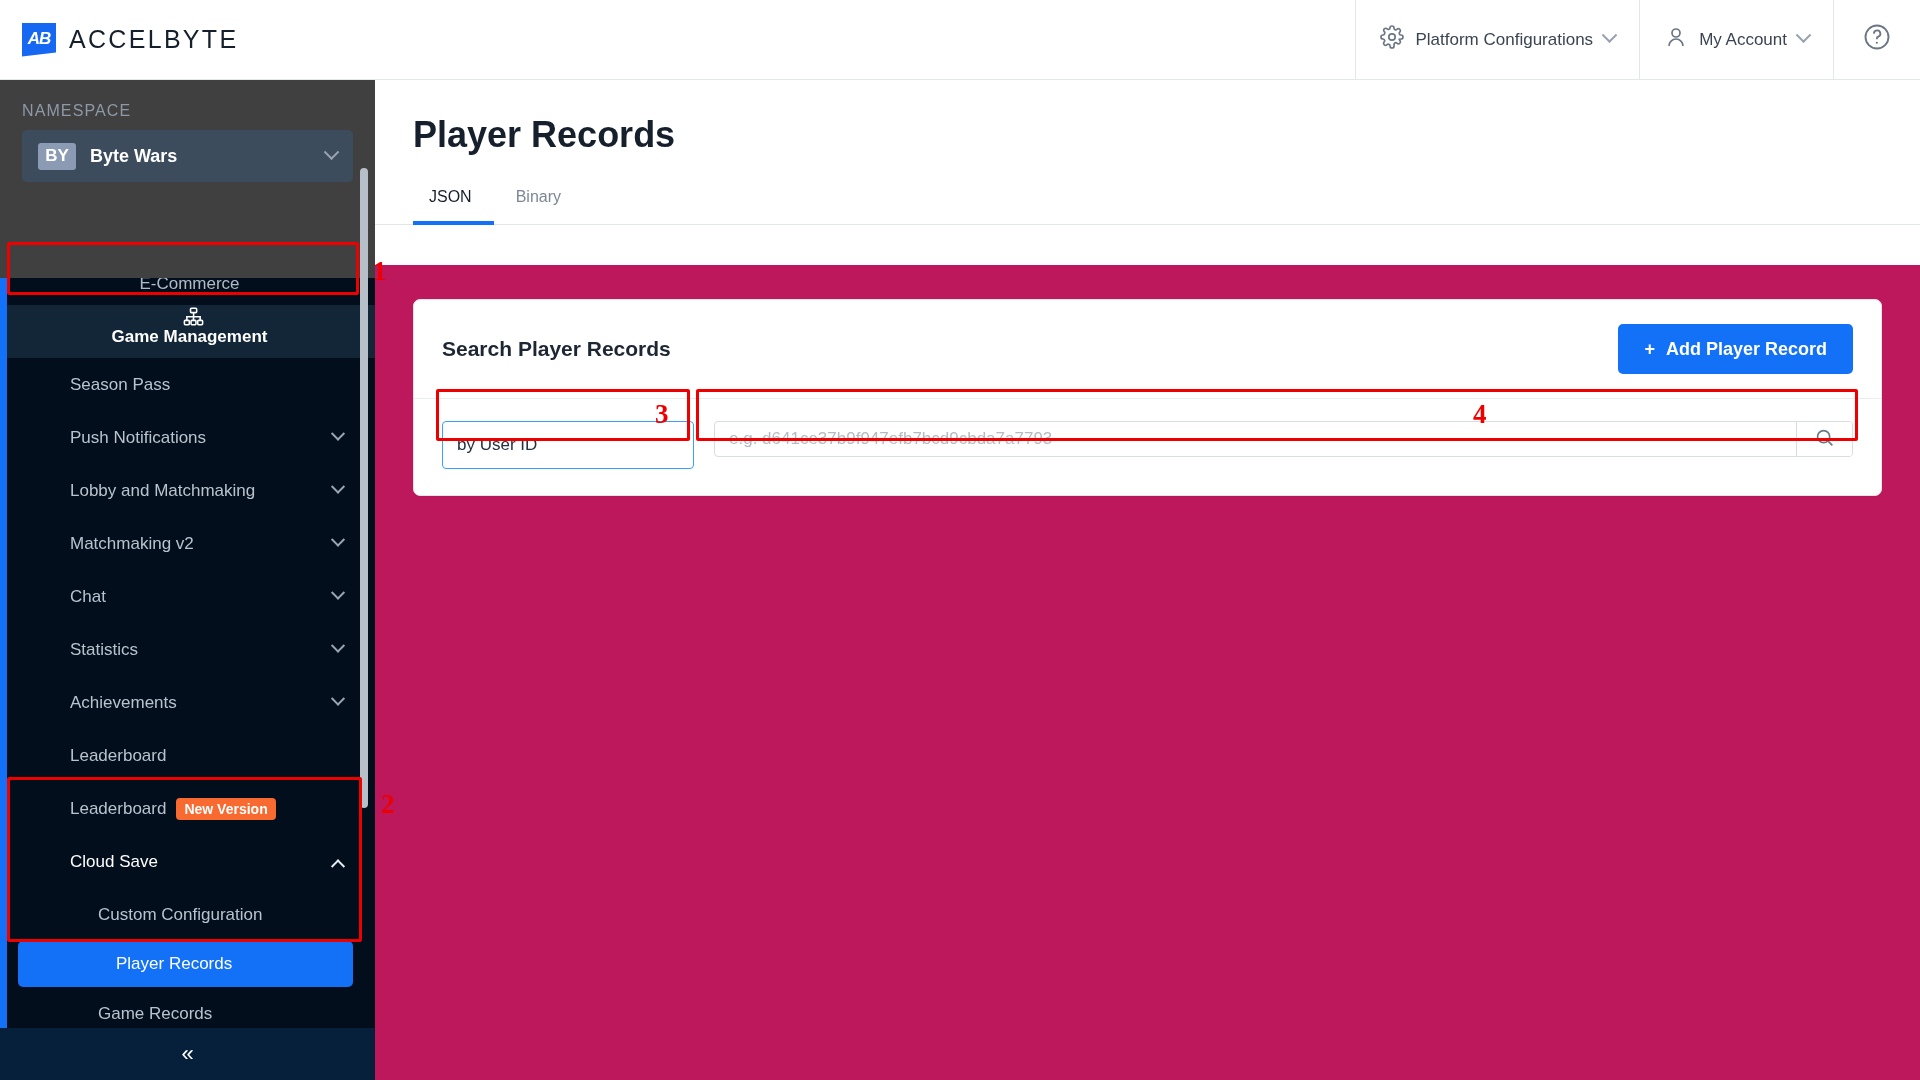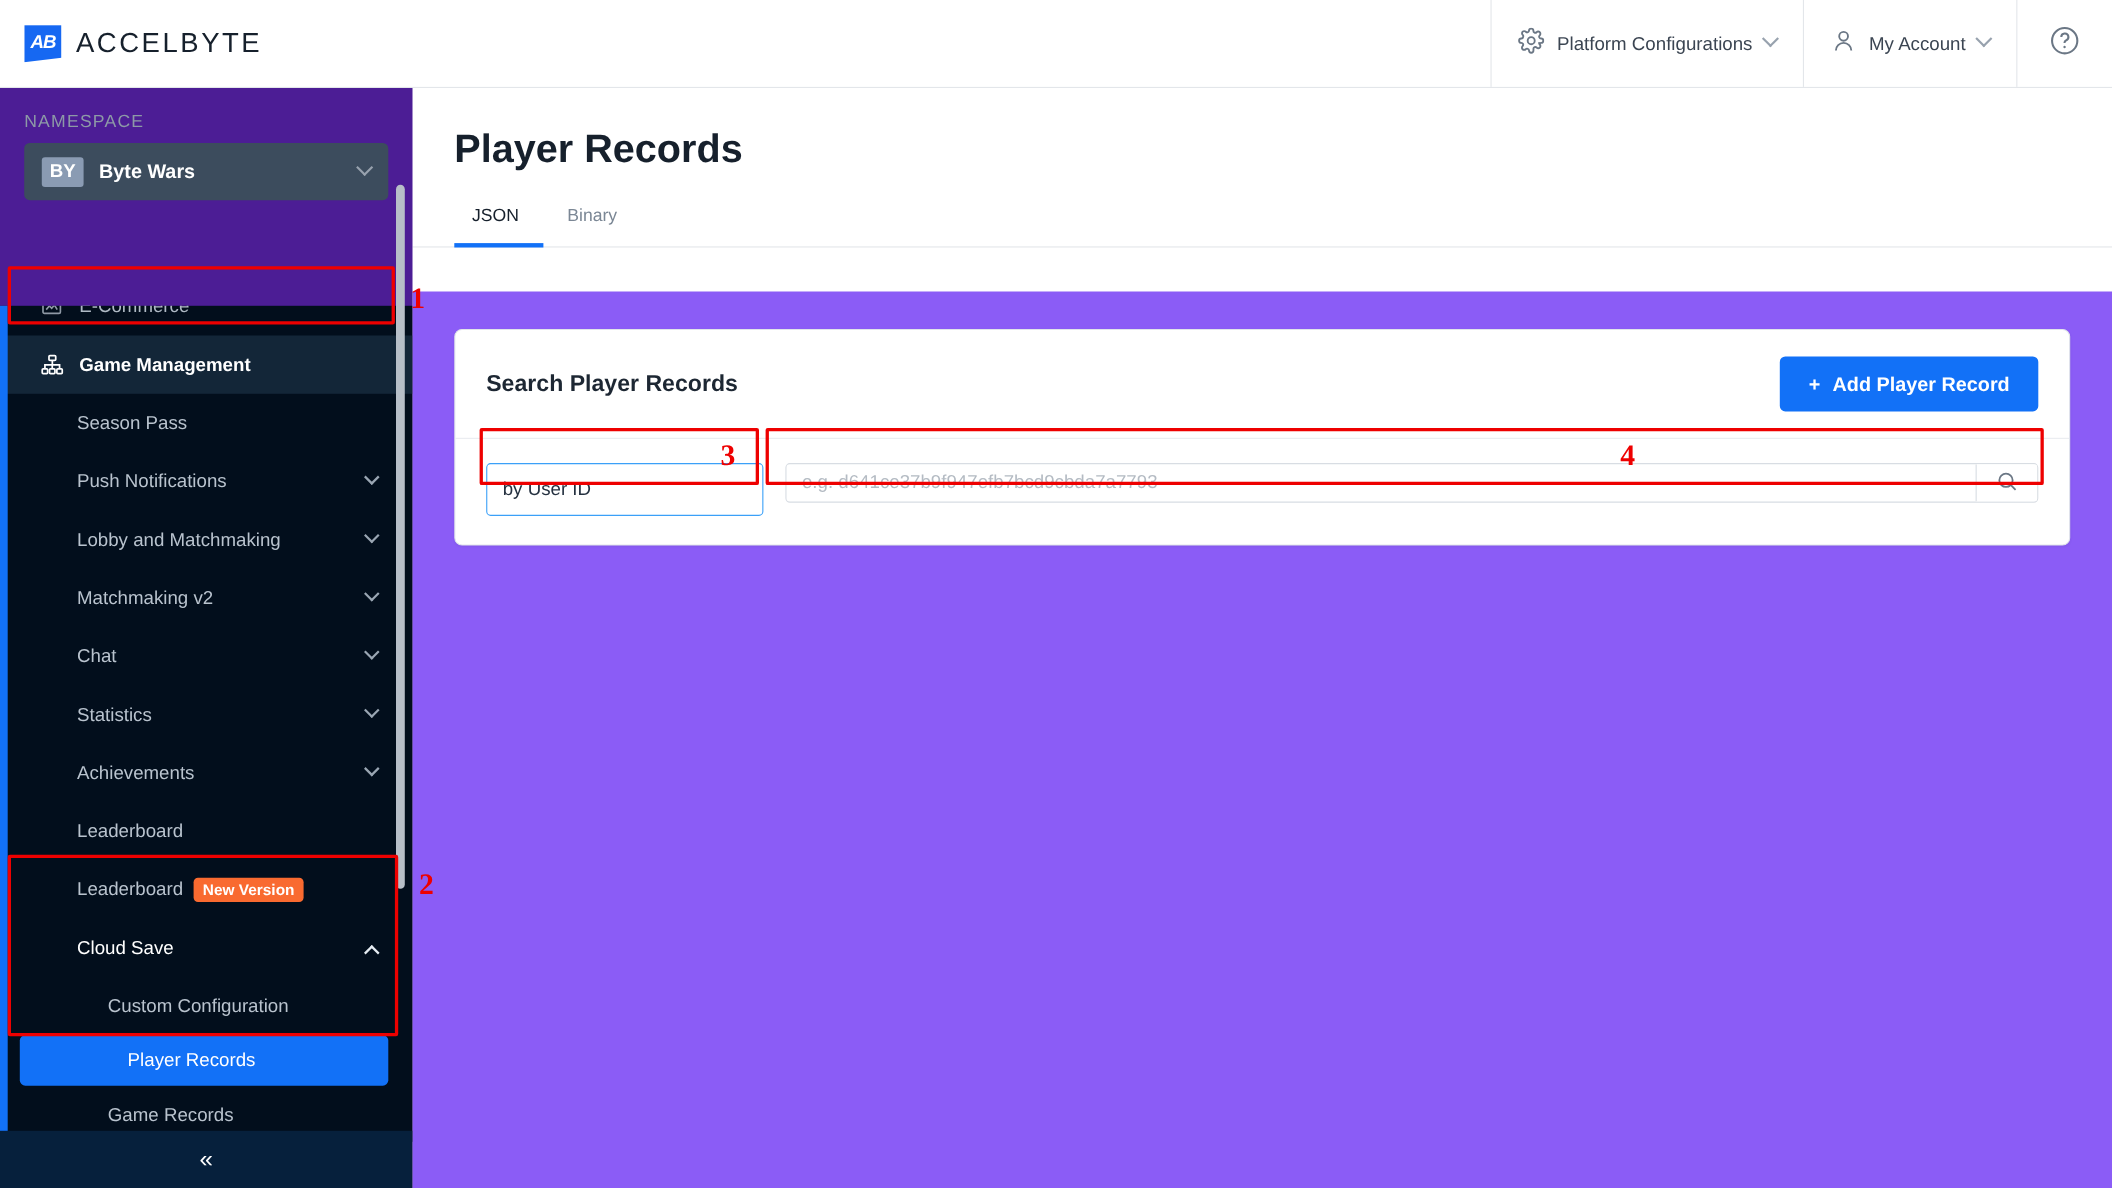--- a/index.html
+++ b/index.html
@@ -52,21 +52,21 @@
     width: 11px; height: 11px;
     border-right: 2px solid #98a2ae;
     border-bottom: 2px solid #98a2ae;
     transform: rotate(45deg) translate(-3px,-3px);
   }
 
   
   #sidebar {
     position: absolute; top: 80px; left: 0;
     width: 375px; height: 1000px;
-    background: #4c1d95;
+    background: #404040;
     z-index: 20;
     overflow: hidden;
   }
   #ns-label {
     color: #8d99a7; font-size: 16px; letter-spacing: 1.1px;
     padding: 22px 0 10px 22px;
   }
   #ns-select {
     margin: 0 22px 8px 22px;
     height: 52px; border-radius: 5px;
@@ -93,21 +93,21 @@
     display: flex; align-items: center;
     height: 53px;
     color: #b9c3ce; font-size: 17px;
     cursor: pointer;
   }
   .nav-row .label { flex: 1; }
   .nav-row .nav-icon {
     width: 22px; height: 22px; margin: 0 14px 0 22px;
     flex: 0 0 auto; display: flex; align-items: center; justify-content: center;
   }
-  .nav-row.top-level { padding-left: 14px; }
+  .nav-row.top-level { padding-left: 4px; flex-direction: column; }
   .nav-row.child { padding-left: 70px; }
   .nav-row.grandchild { padding-left: 98px; }
   .nav-row.active-section { background: #132638; color: #ffffff; font-weight: bold; }
   .nav-row.expanded-parent { color: #ffffff; font-weight: normal; padding-left: 70px; }
   .nav-row .caret {
     width: 10px; height: 10px; margin-right: 32px;
     border-right: 2px solid #9aa6b3; border-bottom: 2px solid #9aa6b3;
     transform: rotate(45deg) translate(-3px,-3px);
   }
   .nav-row .caret.up { transform: rotate(-135deg) translate(-3px,-3px); border-color: #e6ecf2; }
@@ -155,21 +155,21 @@
   .tab {
     font-size: 16px; color: #7b8795;
     padding: 0 22px 15px 22px; cursor: pointer;
     border-bottom: 4px solid transparent;
     margin-bottom: -1px;
   }
   .tab:first-child { padding-left: 16px; }
   .tab.active { color: #16202c; border-bottom-color: #1271f7; }
 
   #content-area {
-    background: #8b5cf6;
+    background: #be185d;
     position: absolute; top: 185px; left: 0;
     width: 1545px; height: 815px;
     padding: 34px 38px;
   }
   #card {
     background: #ffffff; border: 1px solid #e1e5ea;
     border-radius: 7px; width: 1469px;
     box-shadow: 0 1px 2px rgba(20,30,45,.05);
   }
   #card-head {

